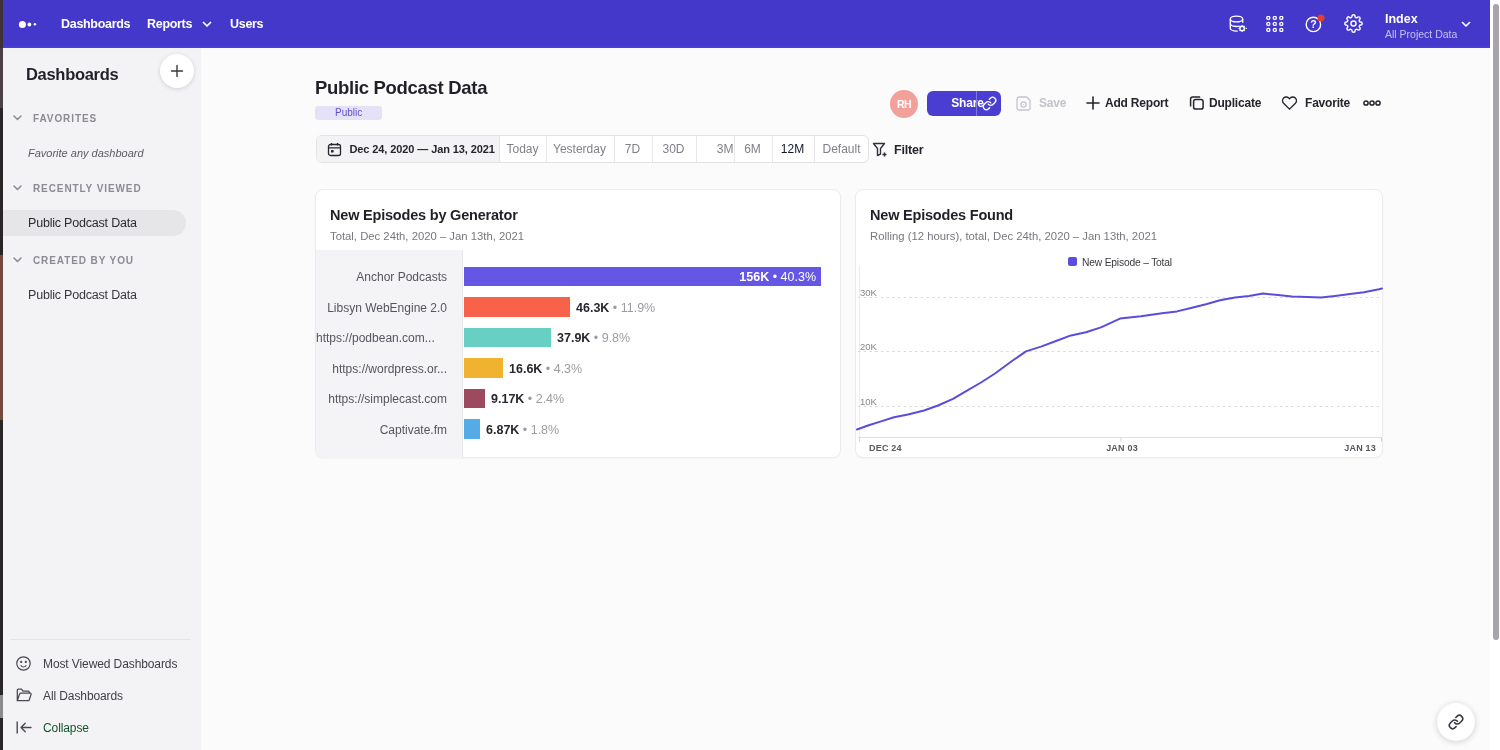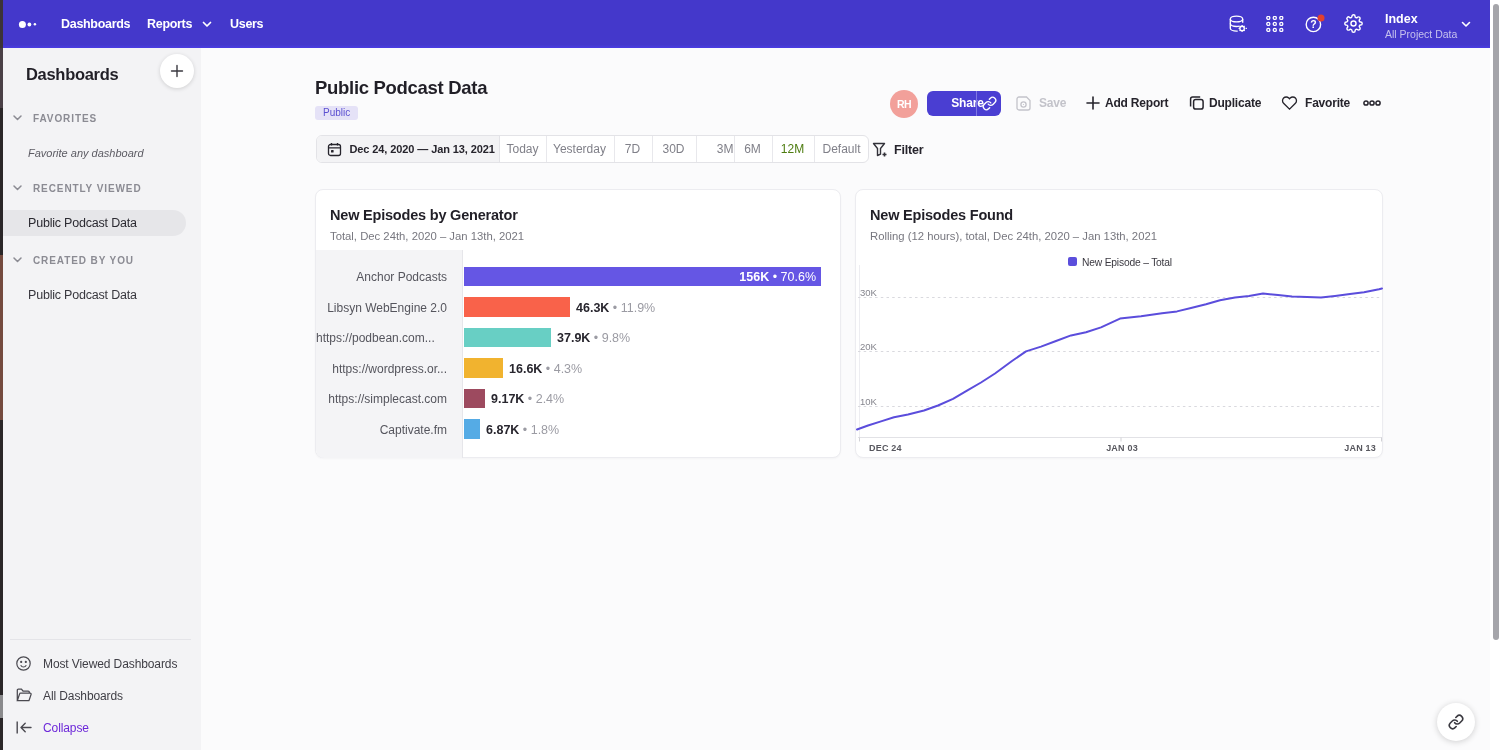--- a/index.html
+++ b/index.html
@@ -115,26 +115,26 @@
   </svg>
   <div class="abs" style="left:43px;top:609px;font-size:12px;color:#3f3e45;letter-spacing:-0.1px">Most Viewed Dashboards</div>
   <svg class="abs" style="left:16px;top:640px" width="16" height="15" viewBox="0 0 16 15" fill="none" stroke="#4a4950" stroke-width="1.25">
     <path d="M1.3 12.7 V2.2 C1.3 1.6 1.7 1.2 2.3 1.2 H5.4 L7 3 H12.3 C12.9 3 13.3 3.4 13.3 4 V5.2 M1.3 12.7 L3.6 5.9 C3.7 5.5 4.1 5.2 4.5 5.2 H14.2 C14.9 5.2 15.3 5.8 15.1 6.4 L13.2 12 C13.1 12.4 12.7 12.7 12.3 12.7 Z"></path>
   </svg>
   <div class="abs" style="left:43px;top:641px;font-size:12px;color:#3f3e45;letter-spacing:-0.1px">All Dashboards</div>
   <svg class="abs" style="left:16px;top:673px" width="16" height="13" viewBox="0 0 16 13" fill="none" stroke="#4a4950" stroke-width="1.4">
     <path d="M1.2 0.5 V12.5"></path>
     <path d="M5 6.5 H15 M5 6.5 L9.2 2.3 M5 6.5 L9.2 10.7" stroke-linecap="round" stroke-linejoin="round"></path>
   </svg>
-  <div class="abs" style="left:43px;top:673px;font-size:12px;color:#6d28d9;letter-spacing:-0.1px">Collapse</div>
+  <div class="abs" style="left:43px;top:673px;font-size:12px;color:#14532d;letter-spacing:-0.1px">Collapse</div>
 </div>
 
 <div id="main">
   <div class="abs" style="left:114px;top:29px;font-size:18.5px;font-weight:700;color:#211f27;letter-spacing:-0.3px">Public Podcast Data</div>
-  <div class="abs" style="left:114px;top:58px;height:14px;padding:0 8px;background:#e5e2f7;border-radius:3px;color:#5b4fd1;font-size:10px;line-height:14px">Public</div>
+  <div class="abs" style="left:114px;top:58px;height:14px;padding:0 20px;background:#e5e2f7;border-radius:3px;color:#5b4fd1;font-size:10px;line-height:14px">Public</div>
 
   <div class="abs" style="left:689px;top:42px;width:28px;height:28px;border-radius:50%;background:#f2a09a;color:#fff;font-size:10.5px;font-weight:700;text-align:center;line-height:28px;letter-spacing:-0.5px">RH</div>
   <div class="abs" style="left:726px;top:43px;width:74px;height:25px;background:#4a3ed2;border-radius:6px">
     <div class="abs" style="left:16px;top:0;width:49px;color:#fff;font-size:12px;font-weight:700;text-align:center;line-height:25px;letter-spacing:-0.2px">Share</div>
     <div class="abs" style="left:49px;top:0;width:1px;height:25px;background:#8078e2"></div>
     <svg class="abs" style="left:55px;top:5px" width="15" height="15" viewBox="0 0 24 24" fill="none" stroke="#fff" stroke-width="2.2" stroke-linecap="round">
       <path d="M10 13a5 5 0 0 0 7.54.54l3-3a5 5 0 0 0-7.07-7.07l-1.72 1.71"></path>
       <path d="M14 11a5 5 0 0 0-7.54-.54l-3 3a5 5 0 0 0 7.07 7.07l1.71-1.71"></path>
     </svg>
   </div>
@@ -177,39 +177,39 @@
     <div class="abs" style="left:229px;top:6px;width:68px;font-size:12px;color:#808089;text-align:center">Yesterday</div>
     <div class="abs" style="left:297px;top:0;width:1px;height:26px;background:#e8e8ec"></div>
     <div class="abs" style="left:297px;top:6px;width:38px;font-size:12px;color:#808089;text-align:center">7D</div>
     <div class="abs" style="left:335px;top:0;width:1px;height:26px;background:#e8e8ec"></div>
     <div class="abs" style="left:335px;top:6px;width:44px;font-size:12px;color:#808089;text-align:center">30D</div>
     <div class="abs" style="left:379px;top:0;width:1px;height:26px;background:#e8e8ec"></div>
     <div class="abs" style="left:379px;top:6px;width:38px;font-size:12px;color:#808089;text-align:right">3M</div>
     <div class="abs" style="left:417px;top:0;width:1px;height:26px;background:#e8e8ec"></div>
     <div class="abs" style="left:417px;top:6px;width:38px;font-size:12px;color:#808089;text-align:center">6M</div>
     <div class="abs" style="left:455px;top:0;width:1px;height:26px;background:#e8e8ec"></div>
-    <div class="abs" style="left:455px;top:6px;width:42px;font-size:12px;color:#4d7c0f;text-align:center">12M</div>
+    <div class="abs" style="left:455px;top:6px;width:42px;font-size:12px;color:#0f172a;text-align:center">12M</div>
     <div class="abs" style="left:497px;top:0;width:1px;height:26px;background:#e8e8ec"></div>
     <div class="abs" style="left:497px;top:6px;width:56px;font-size:12px;color:#808089;text-align:center">Default</div>
   </div>
   <svg class="abs" style="left:671px;top:94px" width="16" height="15" viewBox="0 0 16 15" fill="none" stroke="#33323a" stroke-width="1.4">
     <path d="M1.5 1.5 H12.5 L8.5 6.5 V12.2 L5.5 13.5 V6.5 Z" stroke-linejoin="round"></path>
     <path d="M12.5 10.5 V14.5 M10.5 12.5 H14.5" stroke-width="1.6"></path>
   </svg>
   <div class="abs" style="left:693px;top:95px;font-size:12.5px;font-weight:700;color:#26242c;letter-spacing:-0.2px">Filter</div>
 </div>
 
 <div class="card" style="left:315px;top:189px;width:526px;height:269px">
   <div class="abs" style="left:14px;top:17px;font-size:14.5px;font-weight:700;color:#211f27;letter-spacing:-0.2px">New Episodes by Generator</div>
   <div class="abs" style="left:14px;top:40px;font-size:11.3px;color:#77777f">Total, Dec 24th, 2020 – Jan 13th, 2021</div>
   <div class="abs" style="left:0;top:60px;width:147px;height:208px;background:#f4f4f6;border-right:1px solid #e6e6ea;border-radius:0 0 0 8px"></div>
 
   <div class="abs" style="left:0;top:80px;width:131px;font-size:12px;color:#55555d;text-align:right">Anchor Podcasts</div>
   <div class="abs" style="left:148px;top:76.5px;width:357px;height:19.5px;background:#6556e4"></div>
-  <div class="abs" style="right:24px;top:80px;font-size:12.5px;font-weight:700;color:#fff">156K <span style="font-weight:400">• 70.6%</span></div>
+  <div class="abs" style="right:24px;top:80px;font-size:12.5px;font-weight:700;color:#fff">156K <span style="font-weight:400">• 40.3%</span></div>
 
   <div class="abs" style="left:0;top:110.5px;width:131px;font-size:12px;color:#55555d;text-align:right">Libsyn WebEngine 2.0</div>
   <div class="abs" style="left:148px;top:107px;width:106px;height:19.5px;background:#f9624a"></div>
   <div class="bval" style="left:260px;top:110.5px">46.3K <span class="pct">• 11.9%</span></div>
 
   <div class="abs" style="left:0;top:141px;width:131px;font-size:12px;color:#55555d;">https://podbean.com...</div>
   <div class="abs" style="left:148px;top:137.5px;width:87px;height:19.5px;background:#68cfc4"></div>
   <div class="bval" style="left:241px;top:141px">37.9K <span class="pct">• 9.8%</span></div>
 
   <div class="abs" style="left:0;top:171.5px;width:131px;font-size:12px;color:#55555d;text-align:right">https://wordpress.or...</div>

